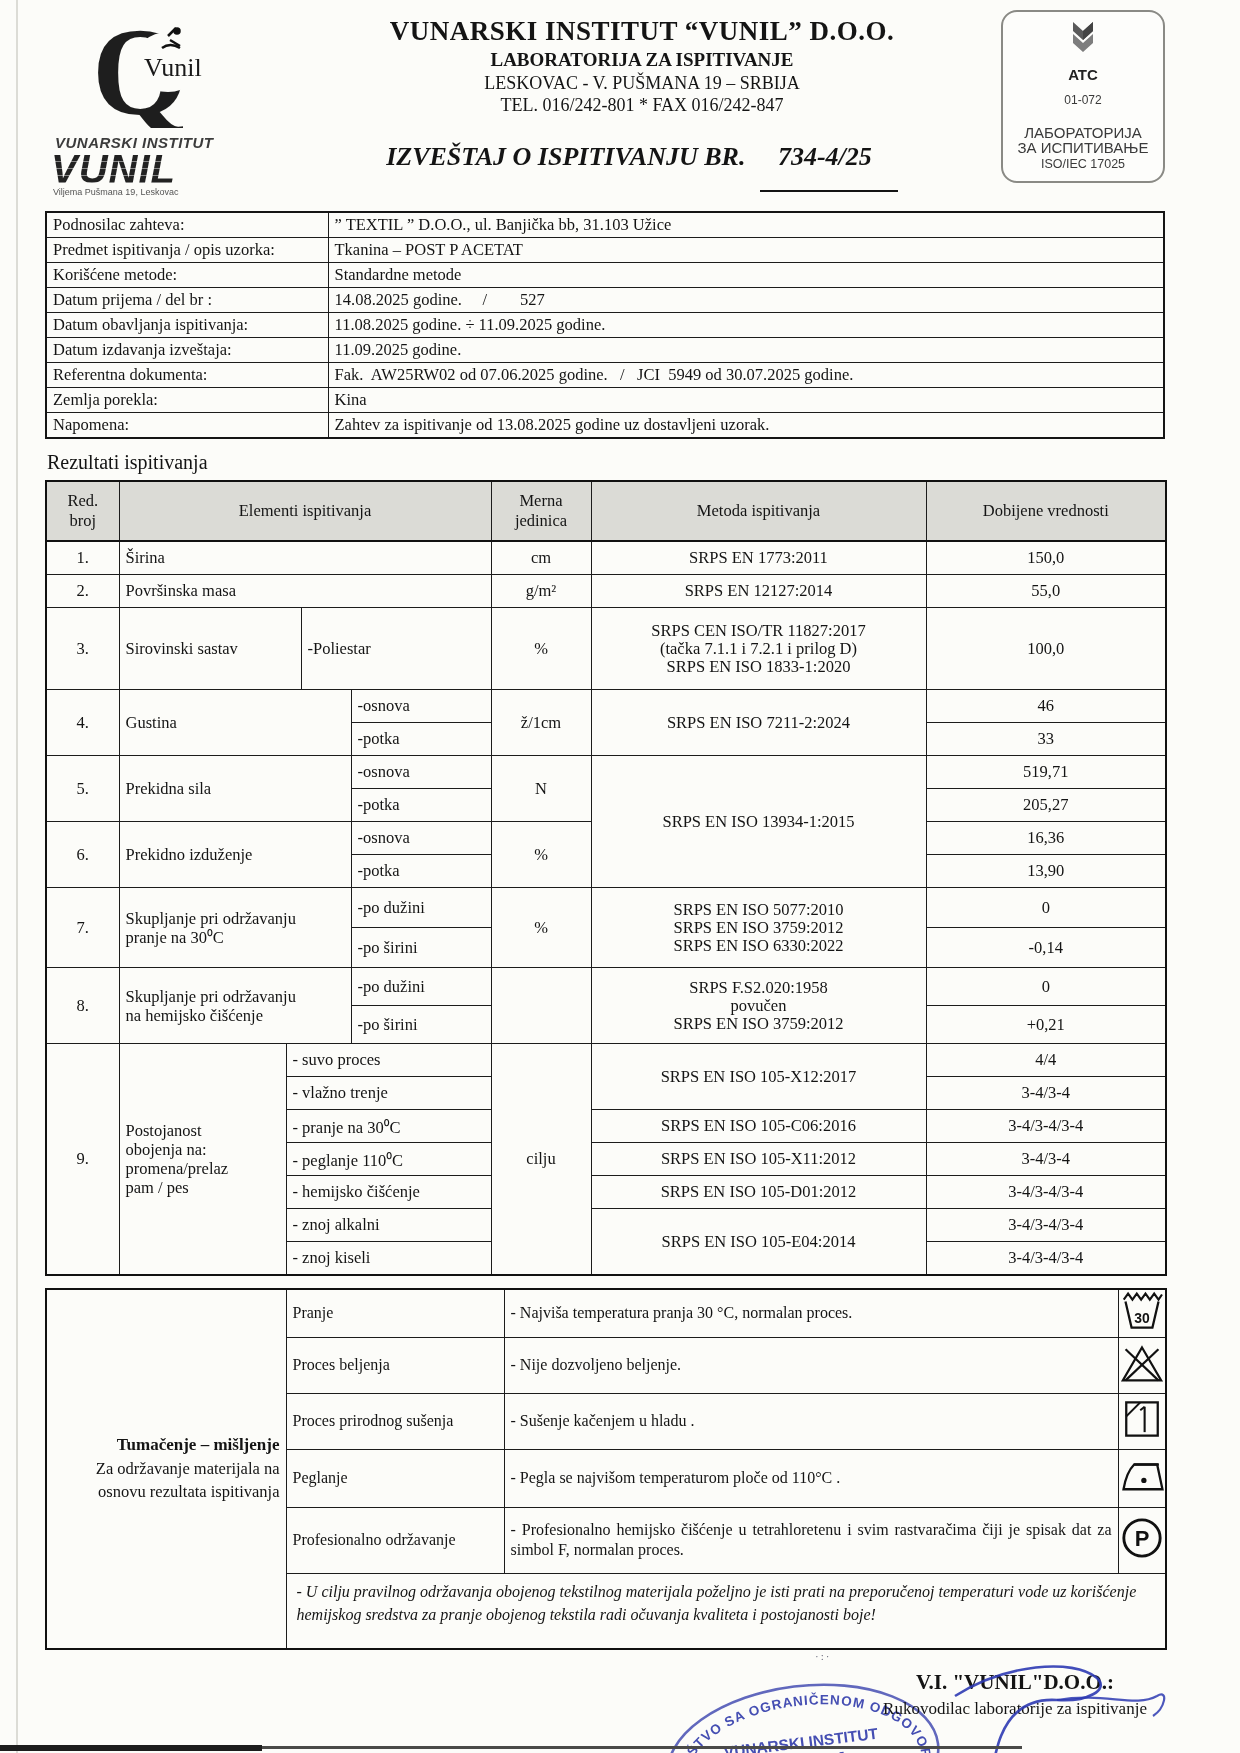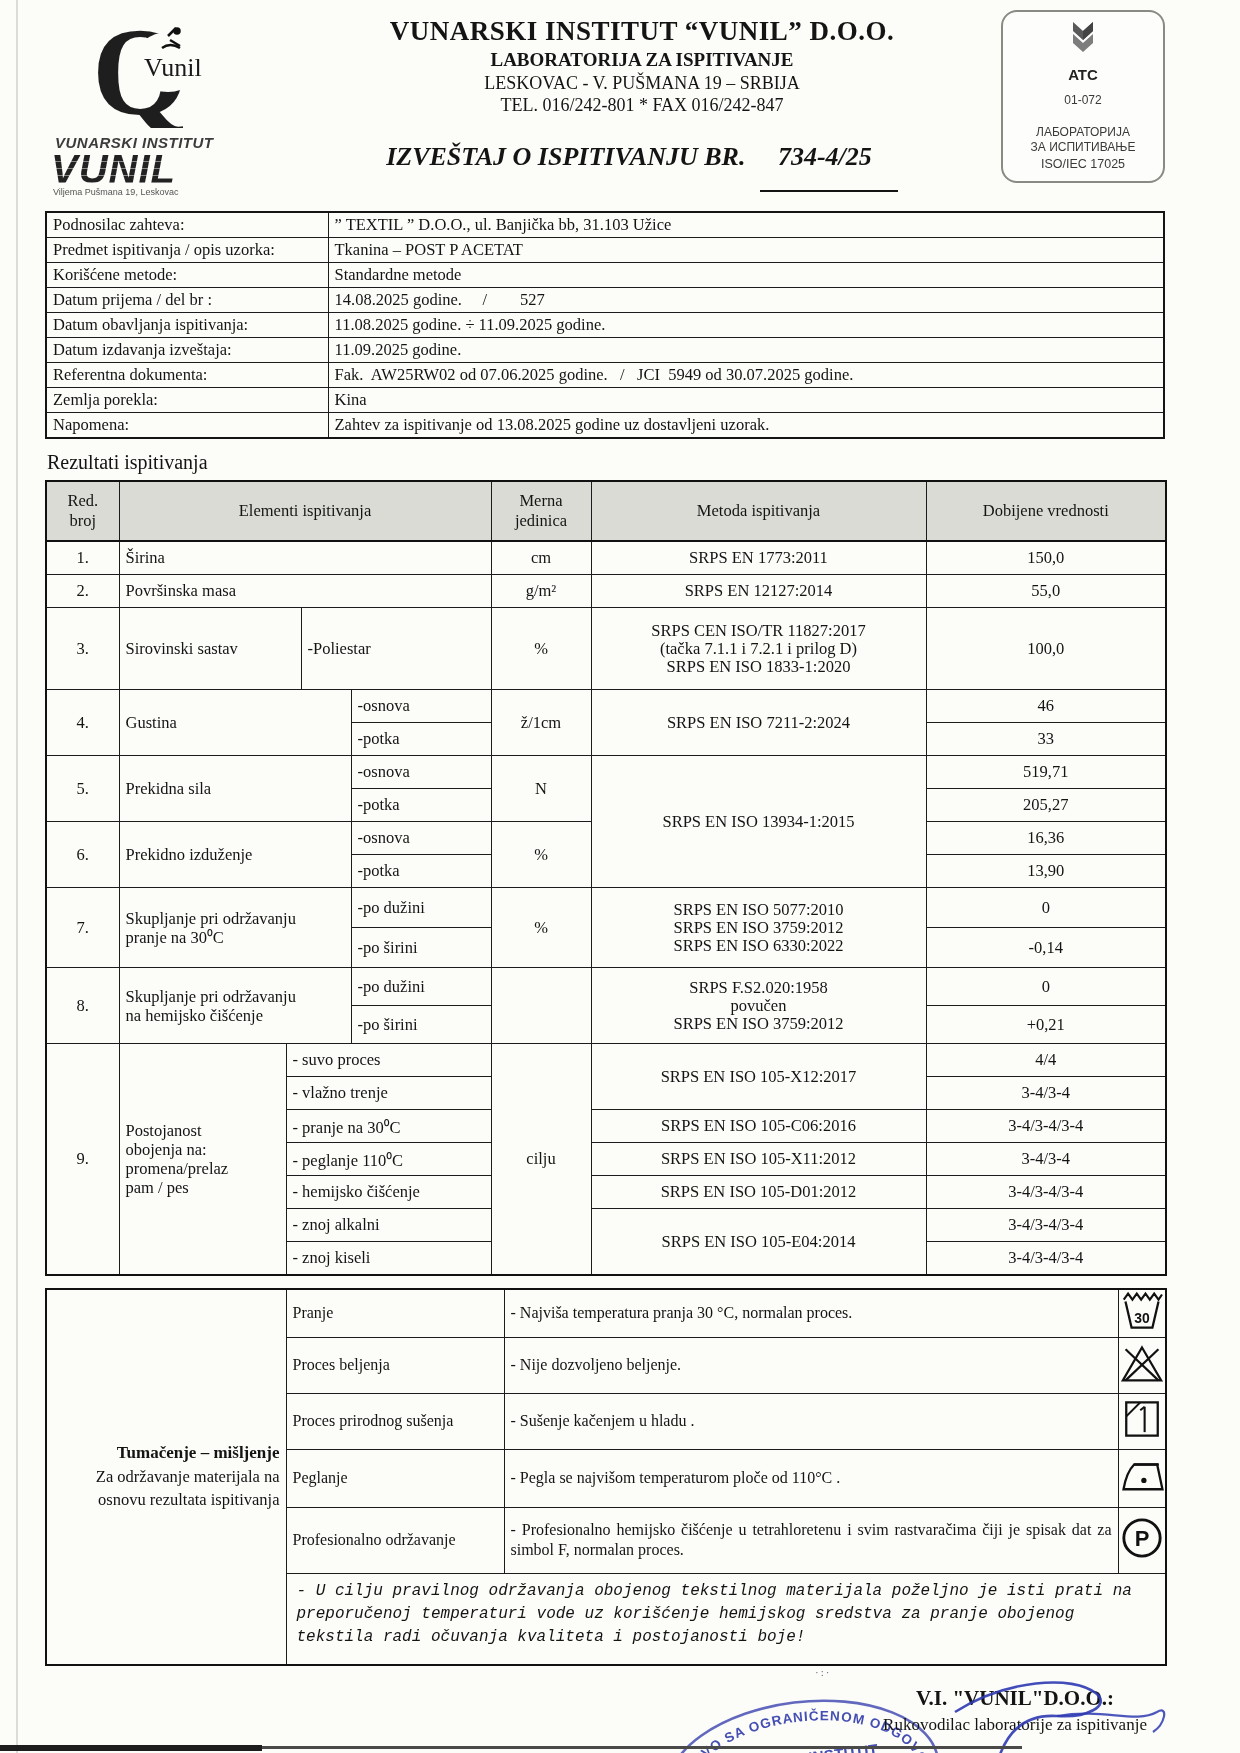--- a/index.html
+++ b/index.html
@@ -22,21 +22,21 @@
   .org-block{flex:1;text-align:center;padding-top:6px;}
   .org1{font-size:27px;font-weight:bold;letter-spacing:.5px;}
   .org2{font-size:19px;font-weight:bold;margin-top:2px;}
   .org3{font-size:18px;margin-top:2px;}
   .org4{font-size:18px;margin-top:1px;}
   .report-title{margin-top:26px;font-size:26px;font-weight:bold;font-style:italic;}
   .report-no{display:inline-block;border-bottom:2px solid #141414;padding:0 26px 18px 18px;margin-left:8px;}
   .badge{flex:0 0 152px;width:152px;border:2px solid #8a8a85;border-radius:16px;padding:8px 4px 10px;text-align:center;background:#fdfdfb;font-family:"Liberation Sans",sans-serif;color:#3a3a3a;}
   .badge .atc{font-weight:bold;font-size:15px;margin-top:2px;color:#222;}
   .badge .atcnum{font-size:12px;margin-top:10px;}
-  .badge .lab{font-size:12px;margin-top:18px;line-height:15px;}
+  .badge .lab{font-size:15px;margin-top:18px;line-height:15px;}
   .badge .iso{font-size:12.5px;margin-top:2px;}
 
   
   table{border-collapse:collapse;table-layout:fixed;width:1120px;}
   td,th{border:1px solid #1c1c1c;font-size:16px;padding:1px 6px;vertical-align:middle;overflow:hidden;}
   .c{text-align:center;}
   .l{text-align:left;}
   .pre{white-space:pre-wrap;}
 
   
@@ -411,21 +411,21 @@
     <tr style="height:66px;">
       <td class="care-label">Profesionalno održavanje</td>
       <td class="care-desc">- Profesionalno hemijsko čišćenje u tetrahloretenu i svim rastvaračima čiji je spisak dat za simbol F, normalan proces.</td>
       <td class="care-icon-cell">
         <svg width="44" height="44" viewBox="0 0 46 46">
           <circle cx="23" cy="23" r="19" fill="none" stroke="#111" stroke-width="3"></circle>
           <text x="23" y="31" text-anchor="middle" font-size="23" font-weight="bold" fill="#111">P</text>
         </svg>
       </td>
     </tr>
-    <tr style="height:92px;font-family:Liberation Mono, monospace;">
+    <tr style="height:76px;">
       <td colspan="3" class="care-note">- U cilju pravilnog održavanja obojenog tekstilnog materijala poželjno je isti prati na preporučenoj temperaturi vode uz korišćenje hemijskog sredstva za pranje obojenog tekstila radi očuvanja kvaliteta i postojanosti boje!</td>
     </tr>
   </tbody>
     </table>
 
   <div class="sig-area">
     <div class="dots">·:·</div>
 
     <svg class="stamp" width="300" height="164" viewBox="0 0 300 164">
       <defs>

